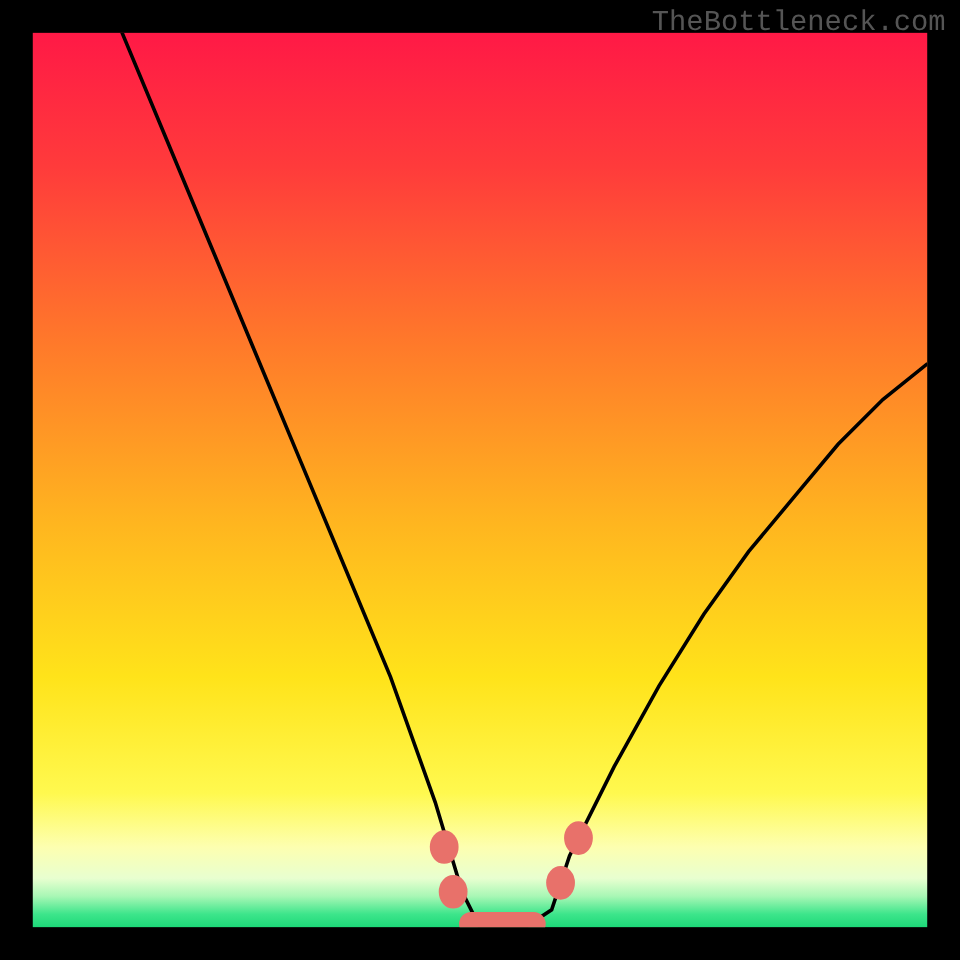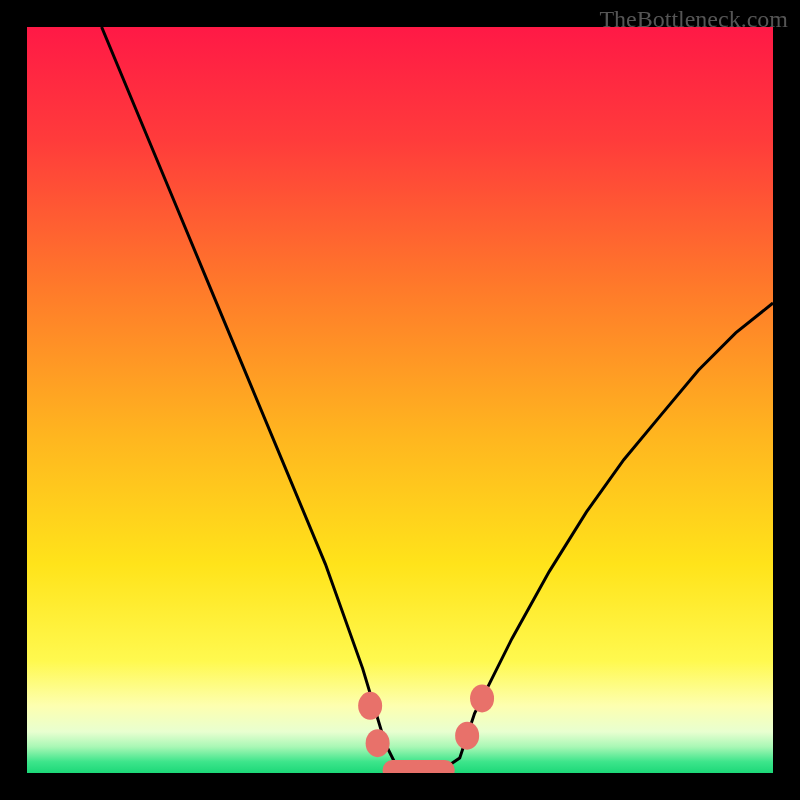--- a/index.html
+++ b/index.html
@@ -26,21 +26,21 @@
     top: 0;
     width: 746px;
     height: 746px;
   }
   .watermark {
     position: absolute;
     top: 6px;
     right: 12px;
     color: #555;
     font-size: 24px;
-    font-family: Liberation Serif, serif;
+    font-family: Liberation Mono, monospace;
     z-index: 10;
   }
   svg.curve {
     position: absolute;
     left: 0;
     top: 0;
     width: 746px;
     height: 746px;
   }
 </style>

